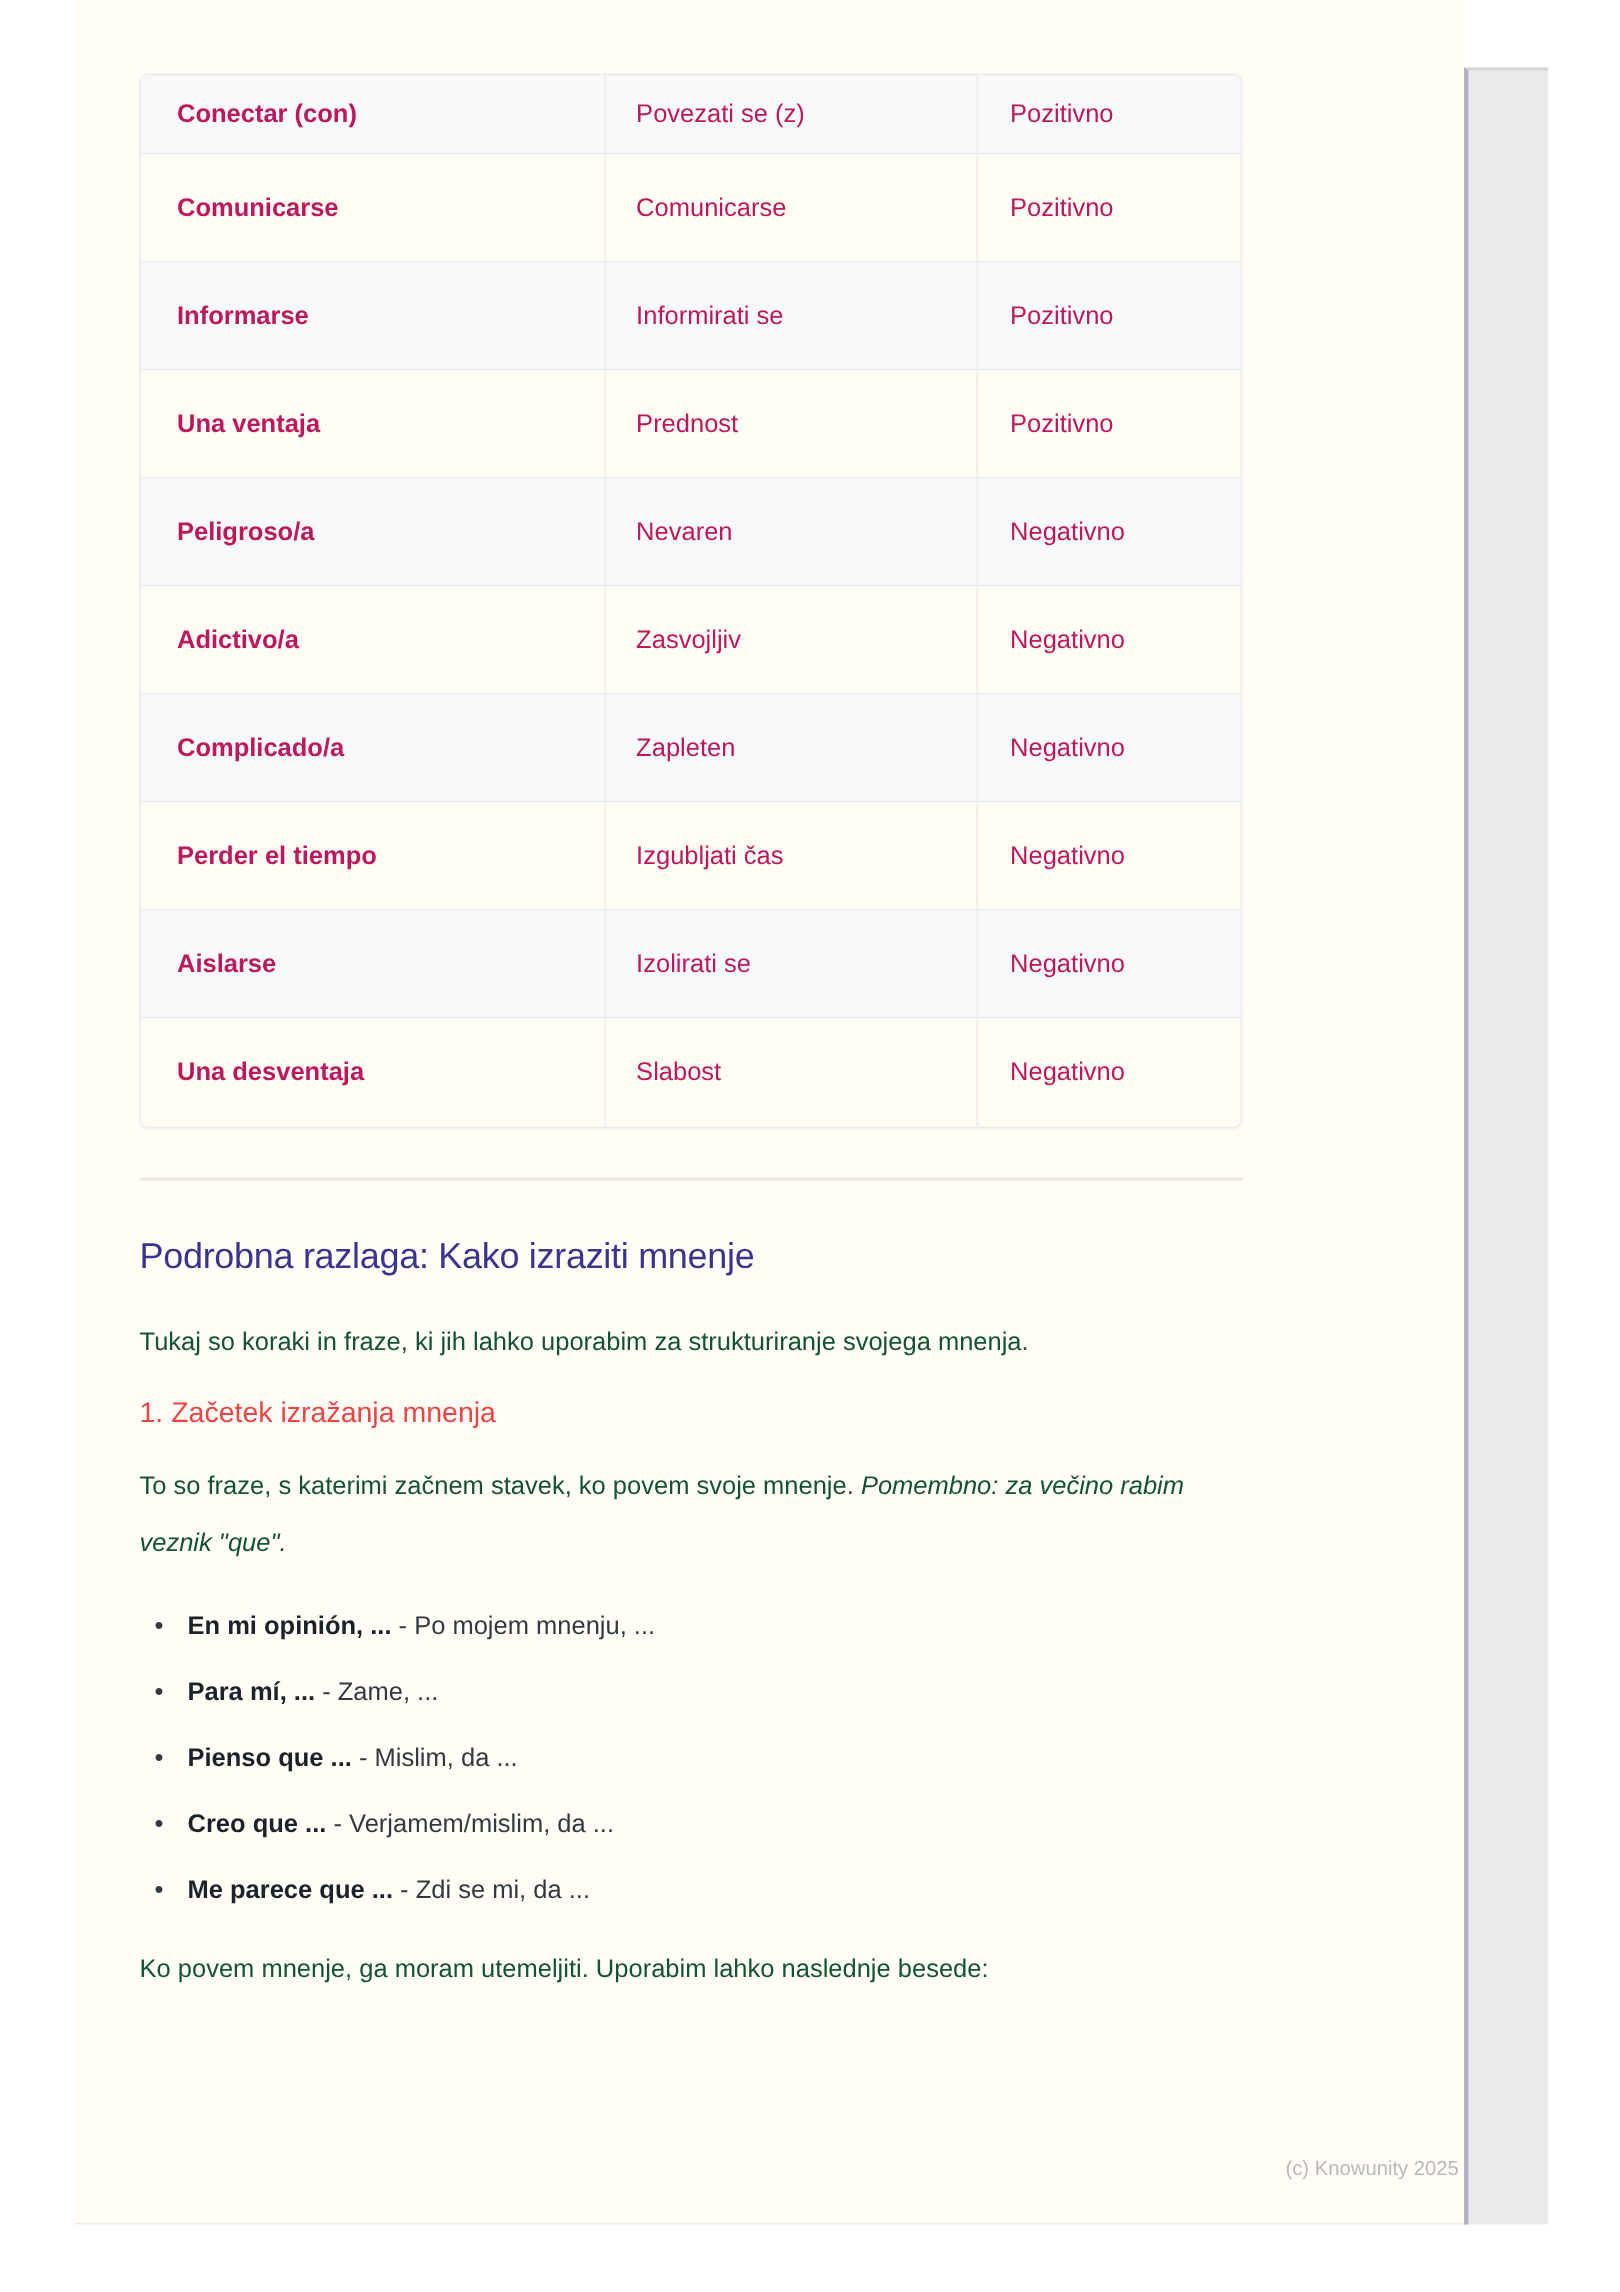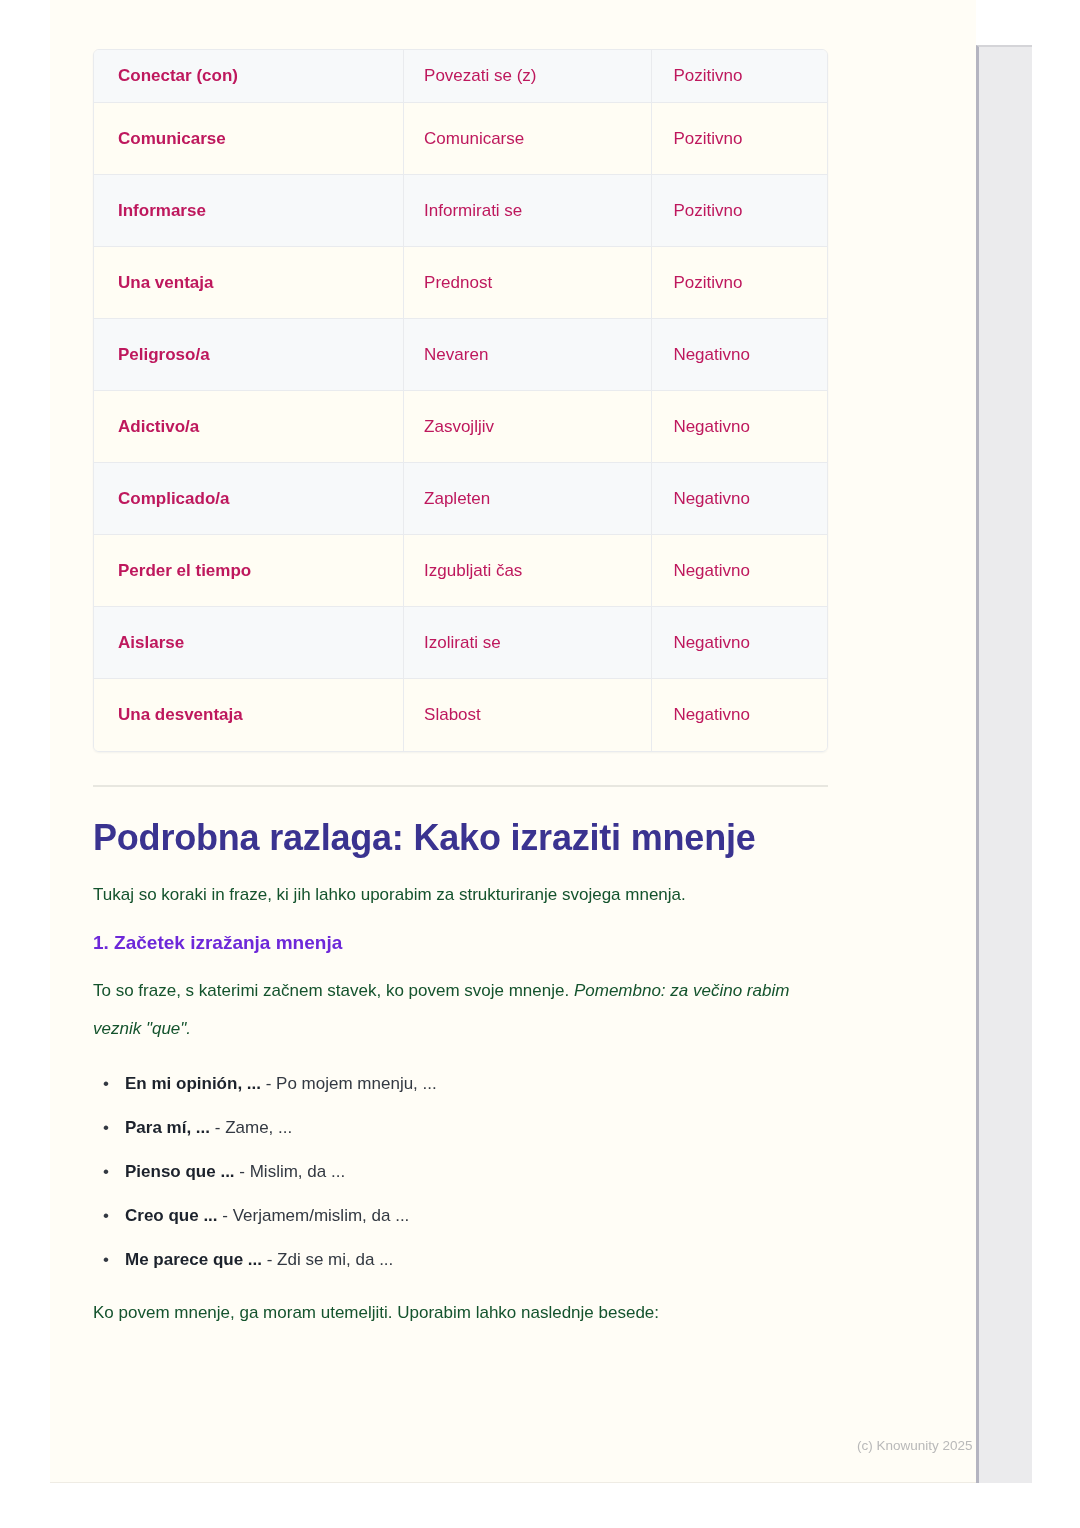--- a/index.html
+++ b/index.html
@@ -22,25 +22,25 @@
   table.vocab td:last-child { border-right:none; }
   table.vocab tr:first-child td { height:53px; }
   table.vocab tr:nth-child(odd) td { background:#f7f9fa; }
   table.vocab tr:nth-child(even) td { background:#fffdf4; }
   td.c-es { width:311px; padding-left:24px; font-weight:bold; color:#1c222c; }
   td.c-sl { width:249px; padding-left:20px; }
   td.c-tag { width:175px; padding-left:21px; }
 
   .divider { margin-top:33px; width:735px; height:2px; background:#e8e7e0; border:none; }
 
-  h2.section-heading { margin-top:35px; font-size:36px; line-height:32px; font-weight:bold;
+  h2.section-heading { margin-top:35px; font-size:24px; line-height:32px; font-weight:normal;
                        color:#3a3390; letter-spacing:-0.2px; }
   p.body { font-size:17px; line-height:38px; color:#14532d; width:735px; }
   p.intro { margin-top:22px; }
-  h3.sub { margin-top:16px; font-size:19px; line-height:26px; font-weight:bold; color:#6d28d9; }
+  h3.sub { margin-top:16px; font-size:19px; line-height:26px; font-weight:normal; color:#ef4444; }
   p.two-line { margin-top:16px; }
   p.two-line em { font-style:italic; }
 
   ul.phrases { margin-top:26px; list-style:none; }
   ul.phrases li { position:relative; padding-left:32px; margin-bottom:24px;
                   font-size:17px; line-height:20px; color:#333942; }
   ul.phrases li::before { content:"\2022"; position:absolute; left:10px; top:0;
                           font-size:17px; color:#333942; }
   ul.phrases .b { font-weight:bold; color:#1c222c; }
 

